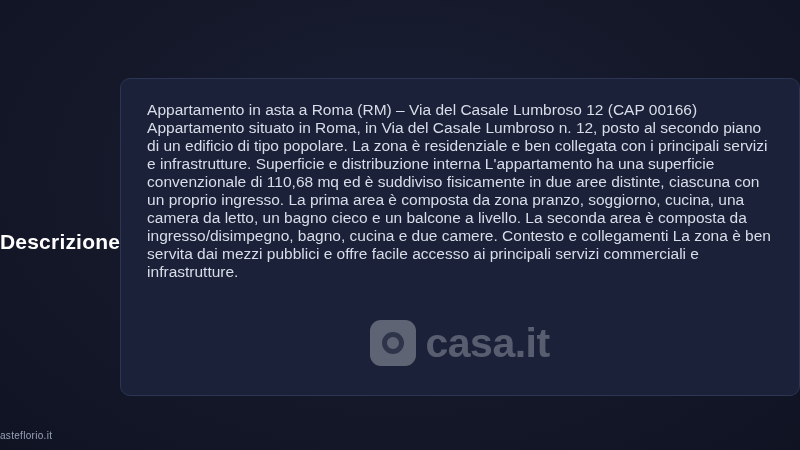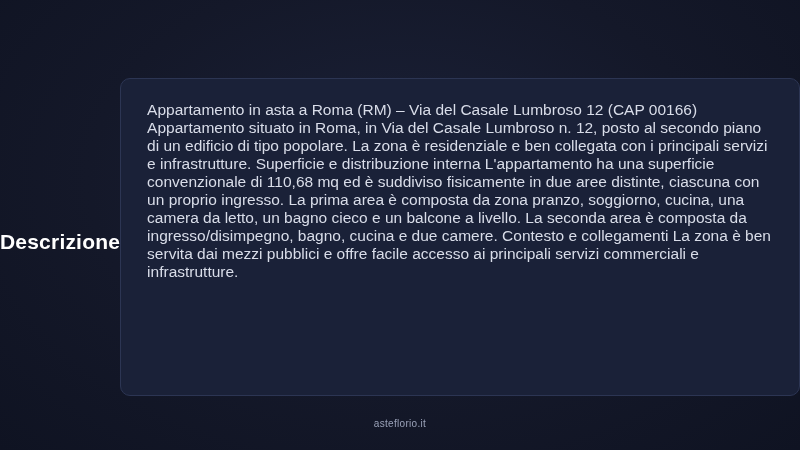--- a/index.html
+++ b/index.html
@@ -88,33 +88,39 @@
     font-weight: bold;
     letter-spacing: -0.5px;
   }
   .wm-text .dot {
     color: #e8eaf0;
   }
   .footer {
     position: absolute;
     left: 0;
     right: 0;
-    bottom: 21px;
-    text-align: center;
+    bottom: 9px;
+    text-align: left;
     color: #9aa2b8;
     font-size: 10px;
     letter-spacing: 0.3px;
   }
 </style>
 </head>
 <body>
 
 <div class="page">
 
   <div class="title">Descrizione</div>
 
   <div class="card">
     <p class="body-text">Appartamento in asta a Roma (RM) – Via del Casale Lumbroso 12 (CAP 00166) Appartamento situato in Roma, in Via del Casale Lumbroso n. 12, posto al secondo piano di un edificio di tipo popolare. La zona è residenziale e ben collegata con i principali servizi e infrastrutture. Superficie e distribuzione interna L'appartamento ha una superficie convenzionale di 110,68 mq ed è suddiviso fisicamente in due aree distinte, ciascuna con un proprio ingresso. La prima area è composta da zona pranzo, soggiorno, cucina, una camera da letto, un bagno cieco e un balcone a livello. La seconda area è composta da ingresso/disimpegno, bagno, cucina e due camere. Contesto e collegamenti La zona è ben servita dai mezzi pubblici e offre facile accesso ai principali servizi commerciali e infrastrutture.</p>
 
+    <div class="watermark">
+      <span class="wm-logo">
+        <span class="wm-logo-inner"></span>
+      </span>
+      <span class="wm-text"><span>casa</span><span class="dot">.it</span></span>
+    </div>
   </div>
 
   <div class="footer">asteflorio.it</div>
 </div>
 
 </body></html>

